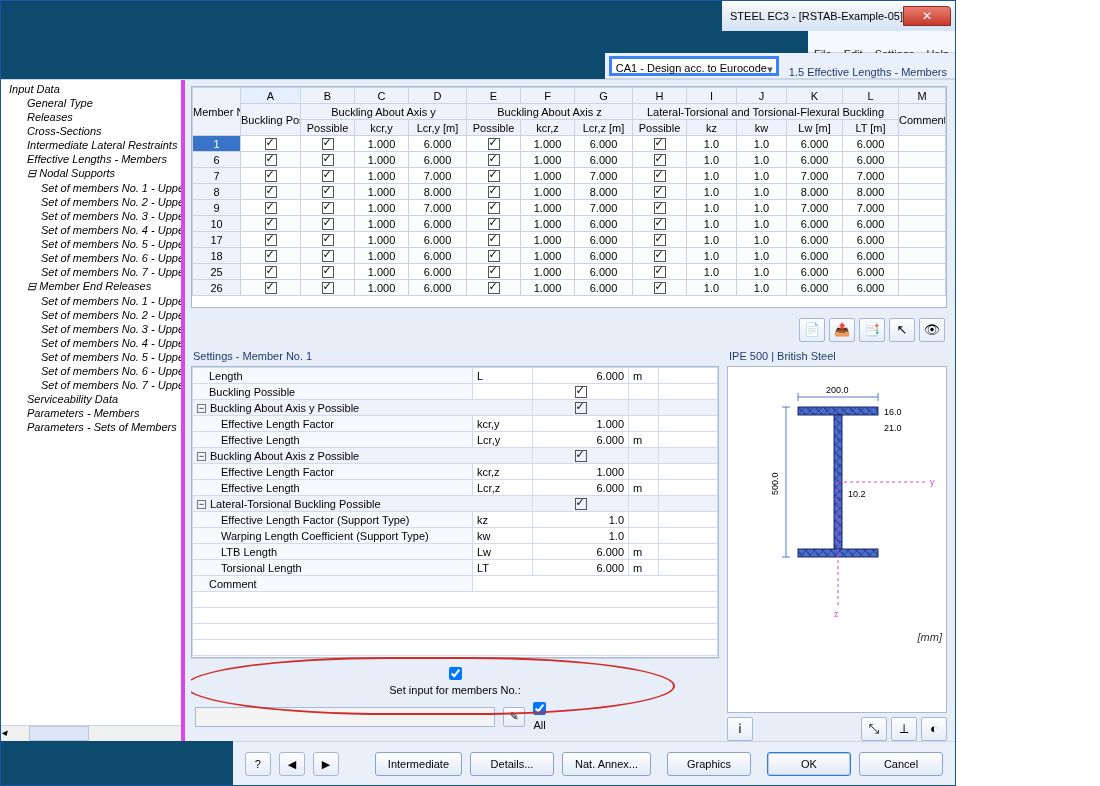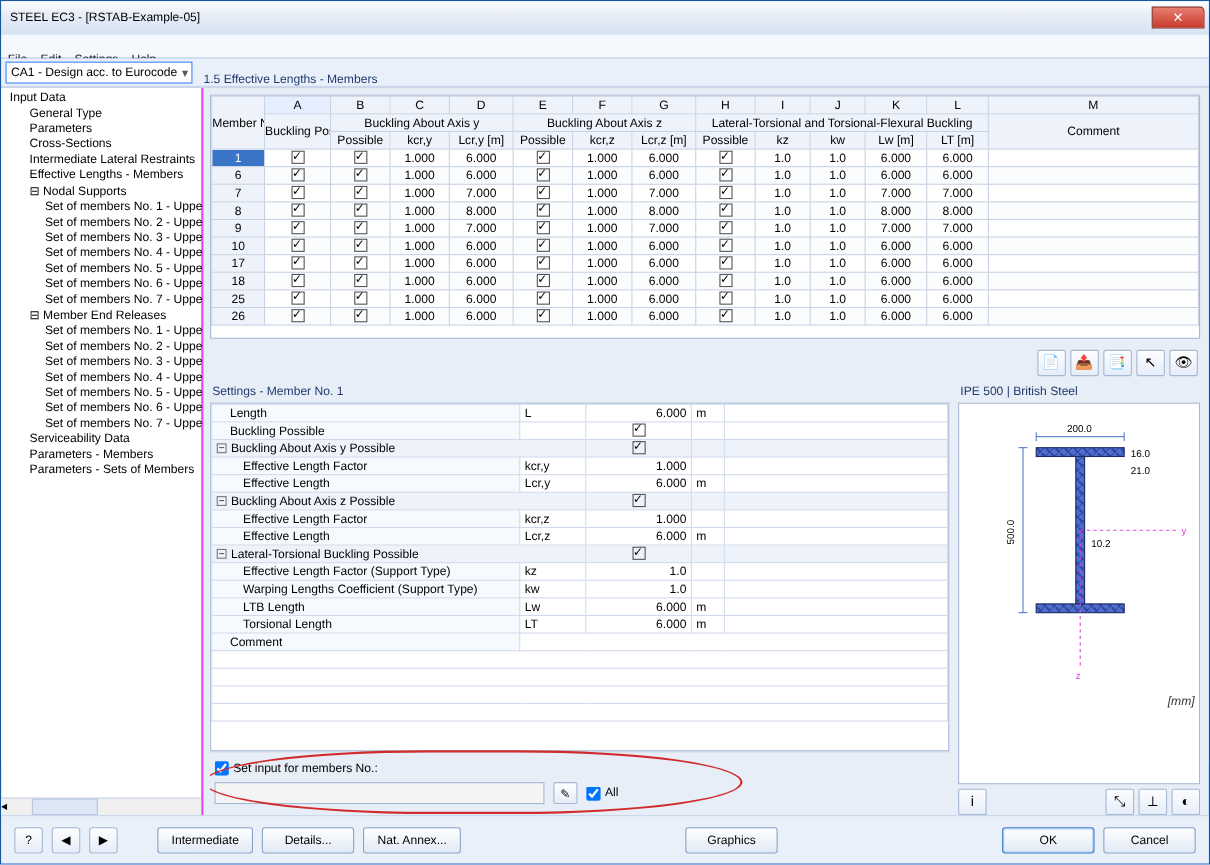--- a/index.html
+++ b/index.html
@@ -1,32 +1,32 @@
 <!DOCTYPE html>
 <html><head>
 <meta charset="utf-8">
 <style>
 * { box-sizing: border-box; margin: 0; padding: 0; font-family: "Segoe UI", Tahoma, sans-serif; font-size: 11px; }
 body { background: #fff; width: 1100px; height: 786px; overflow: hidden; }
 
-.window { width: 1100px; height: 786px; border: 1px solid #1a56a0; background: #3b82f6; display: flex; flex-direction: column; }
+.window { width: 956px; height: 786px; border: 1px solid #1a56a0; background: #0c4a6e; display: flex; flex-direction: column; align-items: flex-end; }
 .titlebar { height: 30px; background: linear-gradient(#fdfefe, #e8eef7 40%, #d5e3f3); display: flex; align-items: center; padding: 0 4px 0 8px; }
 .titlebar .title { color: #000; }
 .titlebar .spacer { flex: 1; }
 .closebtn { width: 48px; height: 20px; background: linear-gradient(#e97e72, #c63a2b); border-radius: 0 4px 0 0; color: #fff; text-align: center; line-height: 18px; border: 1px solid #8a2a20; font-size: 12px; }
 
 .menubar { height: 22px; background: #f5f8fd; border-bottom: 1px solid #cad5e8; display: flex; align-items: center; padding: 0 6px; gap: 12px; }
 .menubar span { color: #1a1a1a; cursor: default; margin-top: 24px; }
 
 .toolbar { height: 26px; background: #eaf0fa; border-bottom: 1px solid #cad5e8; display: flex; align-items: center; padding: 0 4px; gap: 6px; }
-.combo { height: 20px; border: 1px solid #3b82f6; background: #fff; padding: 0 4px 0 4px; position: relative; min-width: 170px; line-height: 18px; }
+.combo { height: 20px; border: 3px solid #3b82f6; background: #fff; padding: 0 4px 0 4px; position: relative; min-width: 170px; line-height: 18px; }
 .combo::after { content: "▾"; position: absolute; right: 3px; top: 1px; color: #556; }
 
 .client { flex: 1; display: flex; border-top: 1px solid #cad5e8; overflow: hidden; }
-.tree { width: 184px; background: #fff; border-right: 2px solid #d946ef; overflow: hidden; display: flex; flex-direction: column; }
+.tree { width: 184px; background: #fff; border-right: 4px solid #d946ef; overflow: hidden; display: flex; flex-direction: column; font-style: italic; }
 .tree-inner { flex: 1; overflow: auto; padding: 2px 0; }
 .tree-item { padding: 1px 4px 1px 8px; white-space: nowrap; color: #000; cursor: default; }
 .tree-item.child { padding-left: 26px; }
 .tree-item.child2 { padding-left: 40px; }
 .tree-sb { height: 16px; border-top: 1px solid #cad5e8; background: #f0f0f0; display:flex; }
 .tree-sb .thumb { width: 60px; background: #dce6f4; border:1px solid #b6c6df; margin-left: 22px;}
 
 .main { flex: 1; display: flex; flex-direction: column; background: #e8eef7; padding: 6px 8px 0 6px; gap: 6px; }
 .heading { font-weight: normal; color: #1f3a6e; padding: 2px 4px; margin-top: 13px; }
 
@@ -59,21 +59,21 @@
 .highlight-oval { border:2px solid #d12c2c; border-radius: 50% / 60%; position:absolute; pointer-events:none;}
 
 .preview { width:220px; display:flex; flex-direction:column; }
 .preview-head { color:#1f3a6e; padding:2px 0 4px 2px;}
 .preview-box { flex:1; border:1px solid #a6b8d4; background:#fff; position:relative; }
 .mm { text-align:right; padding:2px 4px; color:#333;font-style:italic;}
 .preview-actions { display:flex; justify-content:space-between; padding-top:4px;}
 .preview-actions .grp { display:flex; gap:4px;}
 
 .set-input { border-top:1px solid #ccd6e8; padding:8px 4px 10px 4px; position:relative;}
-.set-input label { display:flex; align-items:center; gap:4px; }
+.set-input label { display:flex; align-items:center; gap:4px;flex-direction:column; }
 .set-input input[type=text] { width:300px; height:20px; border:1px solid #a6b8d4; padding:0 4px; background:#f4f4f4;}
 .row2 { display:flex; align-items:center; gap:8px; margin-top:6px;}
 .smallbtn { width:22px; height:20px; border:1px solid #a6b8d4; background:linear-gradient(#fdfdfe,#e6edf8); border-radius:2px;}
 
 .footer { height:44px; border-top:1px solid #cad5e8; display:flex; align-items:center; padding:0 12px; gap:8px; background:#eaf0fa;}
 .footer .spacer { flex:1; }
 .btn { min-width:84px; height:24px; border:1px solid #8aa3c8; background:linear-gradient(#fefefe,#e2eaf6); border-radius:3px; padding:0 12px; cursor:default;}
 .btn.primary { border-color:#3a78c9; box-shadow:0 0 0 1px #a9cdf5 inset;}
 .roundbtn { width:26px; height:24px; border:1px solid #a6b8d4; background:linear-gradient(#fdfdfe,#e6edf8); border-radius:3px; text-align:center; line-height:22px;}
 
@@ -97,21 +97,21 @@
   <div class="toolbar">
     <div class="combo">CA1 - Design acc. to Eurocode</div>
     <div class="heading">1.5 Effective Lengths - Members</div>
   </div>
 
   <div class="client">
     <div class="tree">
       <div class="tree-inner">
         <div class="tree-item">Input Data</div>
         <div class="tree-item child">General Type</div>
-        <div class="tree-item child">Parameters</div>
+        <div class="tree-item child">Releases</div>
         <div class="tree-item child">Cross-Sections</div>
         <div class="tree-item child">Intermediate Lateral Restraints</div>
         <div class="tree-item child">Effective Lengths - Members</div>
         <div class="tree-item child">⊟ <span>Nodal Supports</span></div>
         <div class="tree-item child2">Set of members No. 1 - Upper chord</div>
         <div class="tree-item child2">Set of members No. 2 - Upper chord</div>
         <div class="tree-item child2">Set of members No. 3 - Upper chord</div>
         <div class="tree-item child2">Set of members No. 4 - Upper chord</div>
         <div class="tree-item child2">Set of members No. 5 - Upper chord</div>
         <div class="tree-item child2">Set of members No. 6 - Upper chord</div>
@@ -438,21 +438,21 @@
                     <td></td>
                   </tr>
               <tr>
                     <td class="k" style="padding-left:28px">Effective Length Factor (Support Type)</td>
                     <td>kz</td>
                     <td class="r">1.0</td>
                     <td></td>
                     <td></td>
                   </tr>
               <tr>
-                    <td class="k" style="padding-left:28px">Warping Lengths Coefficient (Support Type)</td>
+                    <td class="k" style="padding-left:28px">Warping Length Coefficient (Support Type)</td>
                     <td>kw</td>
                     <td class="r">1.0</td>
                     <td></td>
                     <td></td>
                   </tr>
               <tr>
                     <td class="k" style="padding-left:28px">LTB Length</td>
                     <td>Lw</td>
                     <td class="r">6.000</td>
                     <td>m</td>

